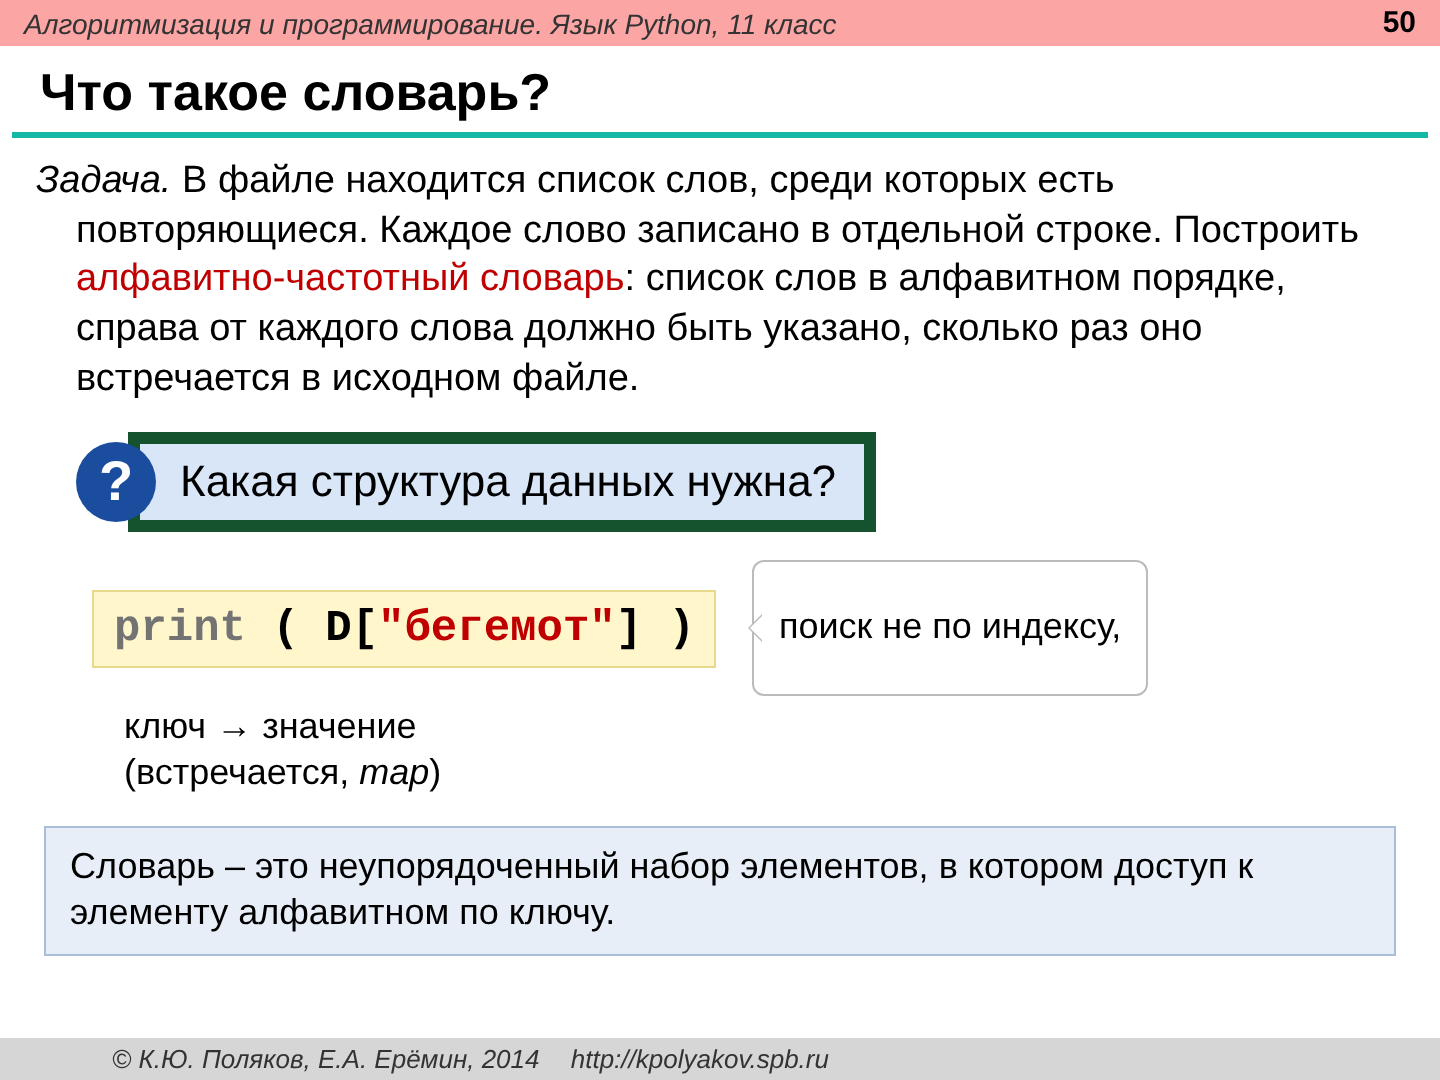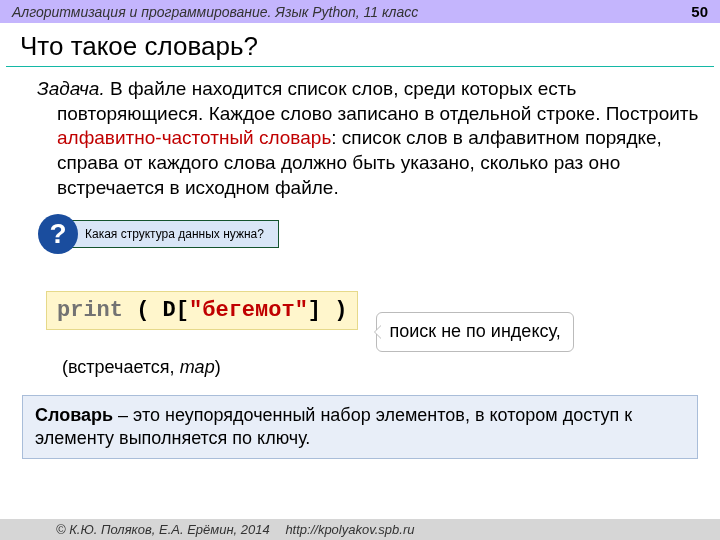--- a/index.html
+++ b/index.html
@@ -5,52 +5,51 @@
     * { margin: 0; padding: 0; box-sizing: border-box; }
     body {
       width: 720px;
       height: 540px;
       font-family: Arial, sans-serif;
       background: #ffffff;
       position: relative;
       overflow: hidden;
     }
     .header-bar {
-      background: #c4b5fd;
+      background: #fca5a5;
       padding: 3px 12px;
       font-size: 14px;
       font-style: italic;
       color: #333;
       display: flex;
       justify-content: space-between;
       align-items: center;
     }
     .page-num {
       font-style: normal;
       font-weight: bold;
       color: #000;
       font-size: 15px;
     }
     .title {
       font-size: 26px;
-      font-weight: normal;
+      font-weight: bold;
       padding: 8px 14px 4px;
-      border-bottom: 1px solid #14b8a6;
+      border-bottom: 3px solid #14b8a6;
       margin: 0 6px 10px 6px;
     }
     .content {
       padding: 0 18px;
     }
     .task {
       font-size: 19px;
       line-height: 1.3;
       margin-bottom: 14px;
       padding-left: 20px;
       text-indent: -20px;
-      margin-left: 19px;
     }
     .task .label { font-style: italic; }
     .task .hl { color: #c00000; }
     .question-row {
       display: flex;
       align-items: center;
       gap: 0;
       margin-bottom: 14px;
       margin-left: 20px;
     }
@@ -63,23 +62,23 @@
       font-size: 28px;
       font-weight: bold;
       display: flex;
       align-items: center;
       justify-content: center;
       z-index: 2;
       flex-shrink: 0;
     }
     .q-box {
       background: #d9e6f7;
-      border: 1px solid #14532d;
+      border: 6px solid #14532d;
       padding: 6px 14px 6px 20px;
-      font-size: 12px;
+      font-size: 22px;
       margin-left: -14px;
       z-index: 1;
     }
     .code-row {
       display: flex;
       align-items: center;
       gap: 18px;
       margin-bottom: 4px;
     }
     .code-box {
@@ -90,26 +89,25 @@
       font-size: 22px;
       font-weight: bold;
       margin-left: 28px;
     }
     .code-box .kw { color: #737373; }
     .code-box .str { color: #c00000; }
     .note-box {
       background: #fff;
       border: 1px solid #bbb;
       border-radius: 6px;
-      padding: 8px 12px;
+      padding: 22px 12px;
       font-size: 18px;
       text-align: center;
       line-height: 1.2;
       position: relative;
-      margin-top: 44px;
     }
     .note-box::before {
       content: "";
       position: absolute;
       left: -10px;
       top: 50%;
       margin-top: -7px;
       border: 7px solid transparent;
       border-right-color: #bbb;
     }
@@ -132,21 +130,21 @@
     }
     .subline .ital { font-style: italic; }
     .def-box {
       background: #e8eef8;
       border: 1px solid #a9bdd9;
       padding: 8px 12px;
       font-size: 18px;
       line-height: 1.3;
       margin: 0 4px;
     }
-    .def-box .bold { font-weight: bold; }
+    .def-box .bold { font-weight: normal; }
     .footer {
       position: absolute;
       bottom: 0;
       left: 0;
       right: 0;
       background: #d6d6d6;
       font-size: 13px;
       padding: 3px 12px;
       color: #333;
       font-style: italic;
@@ -178,27 +176,28 @@
   <div class="code-row">
     <div class="code-box">
       <span class="kw">print</span><span> ( D[</span><span class="str">"бегемот"</span><span>] )</span>
     </div>
     <div class="note-box">
       <div>поиск не по индексу,</div>
     </div>
   </div>
 
   <div class="subline">
+    <div>ключ → значение</div>
     <div>
       <span>(встречается, </span><span class="ital">map</span><span>)</span>
     </div>
   </div>
 
   <div class="def-box">
-    <span class="bold">Словарь</span><span> – это неупорядоченный набор элементов, в котором доступ к элементу выполняется по ключу.</span>
+    <span class="bold">Словарь</span><span> – это неупорядоченный набор элементов, в котором доступ к элементу алфавитном по ключу.</span>
   </div>
 
 </div>
 
 <div class="footer">
   <span class="auth">© К.Ю. Поляков, Е.А. Ерёмин, 2014</span>
   <span class="url">http://kpolyakov.spb.ru</span>
 </div>
 
 </body></html>

